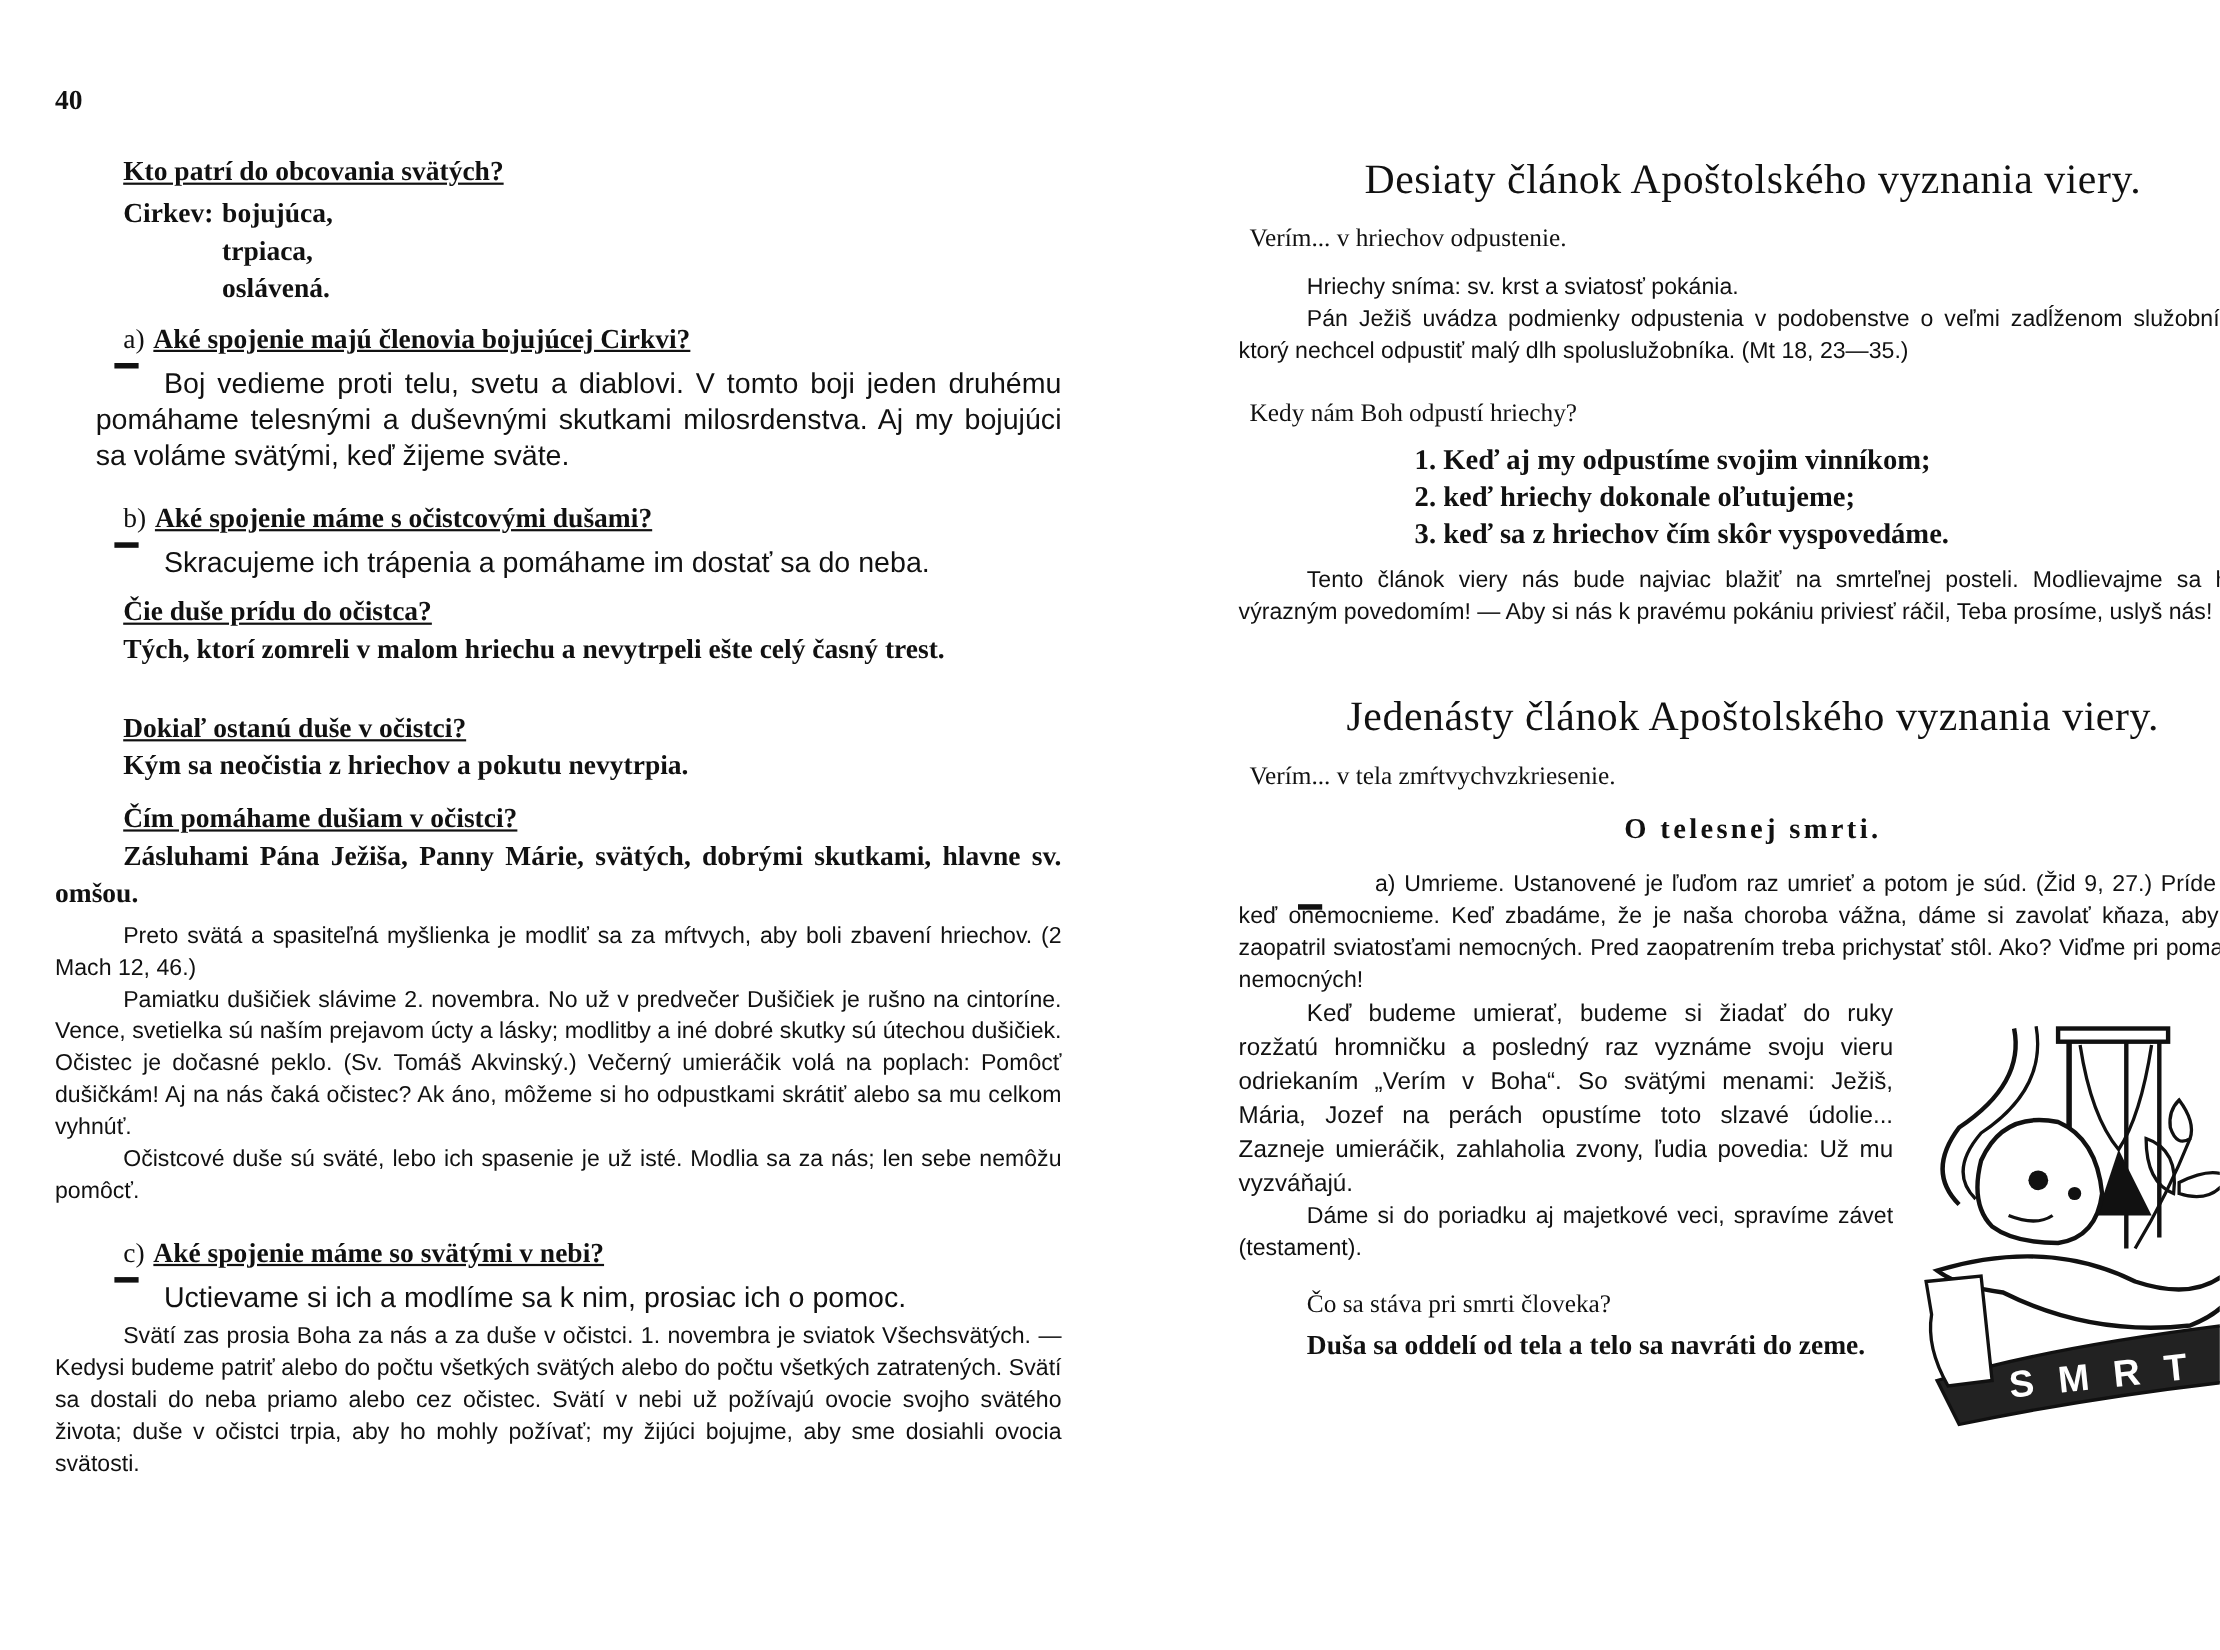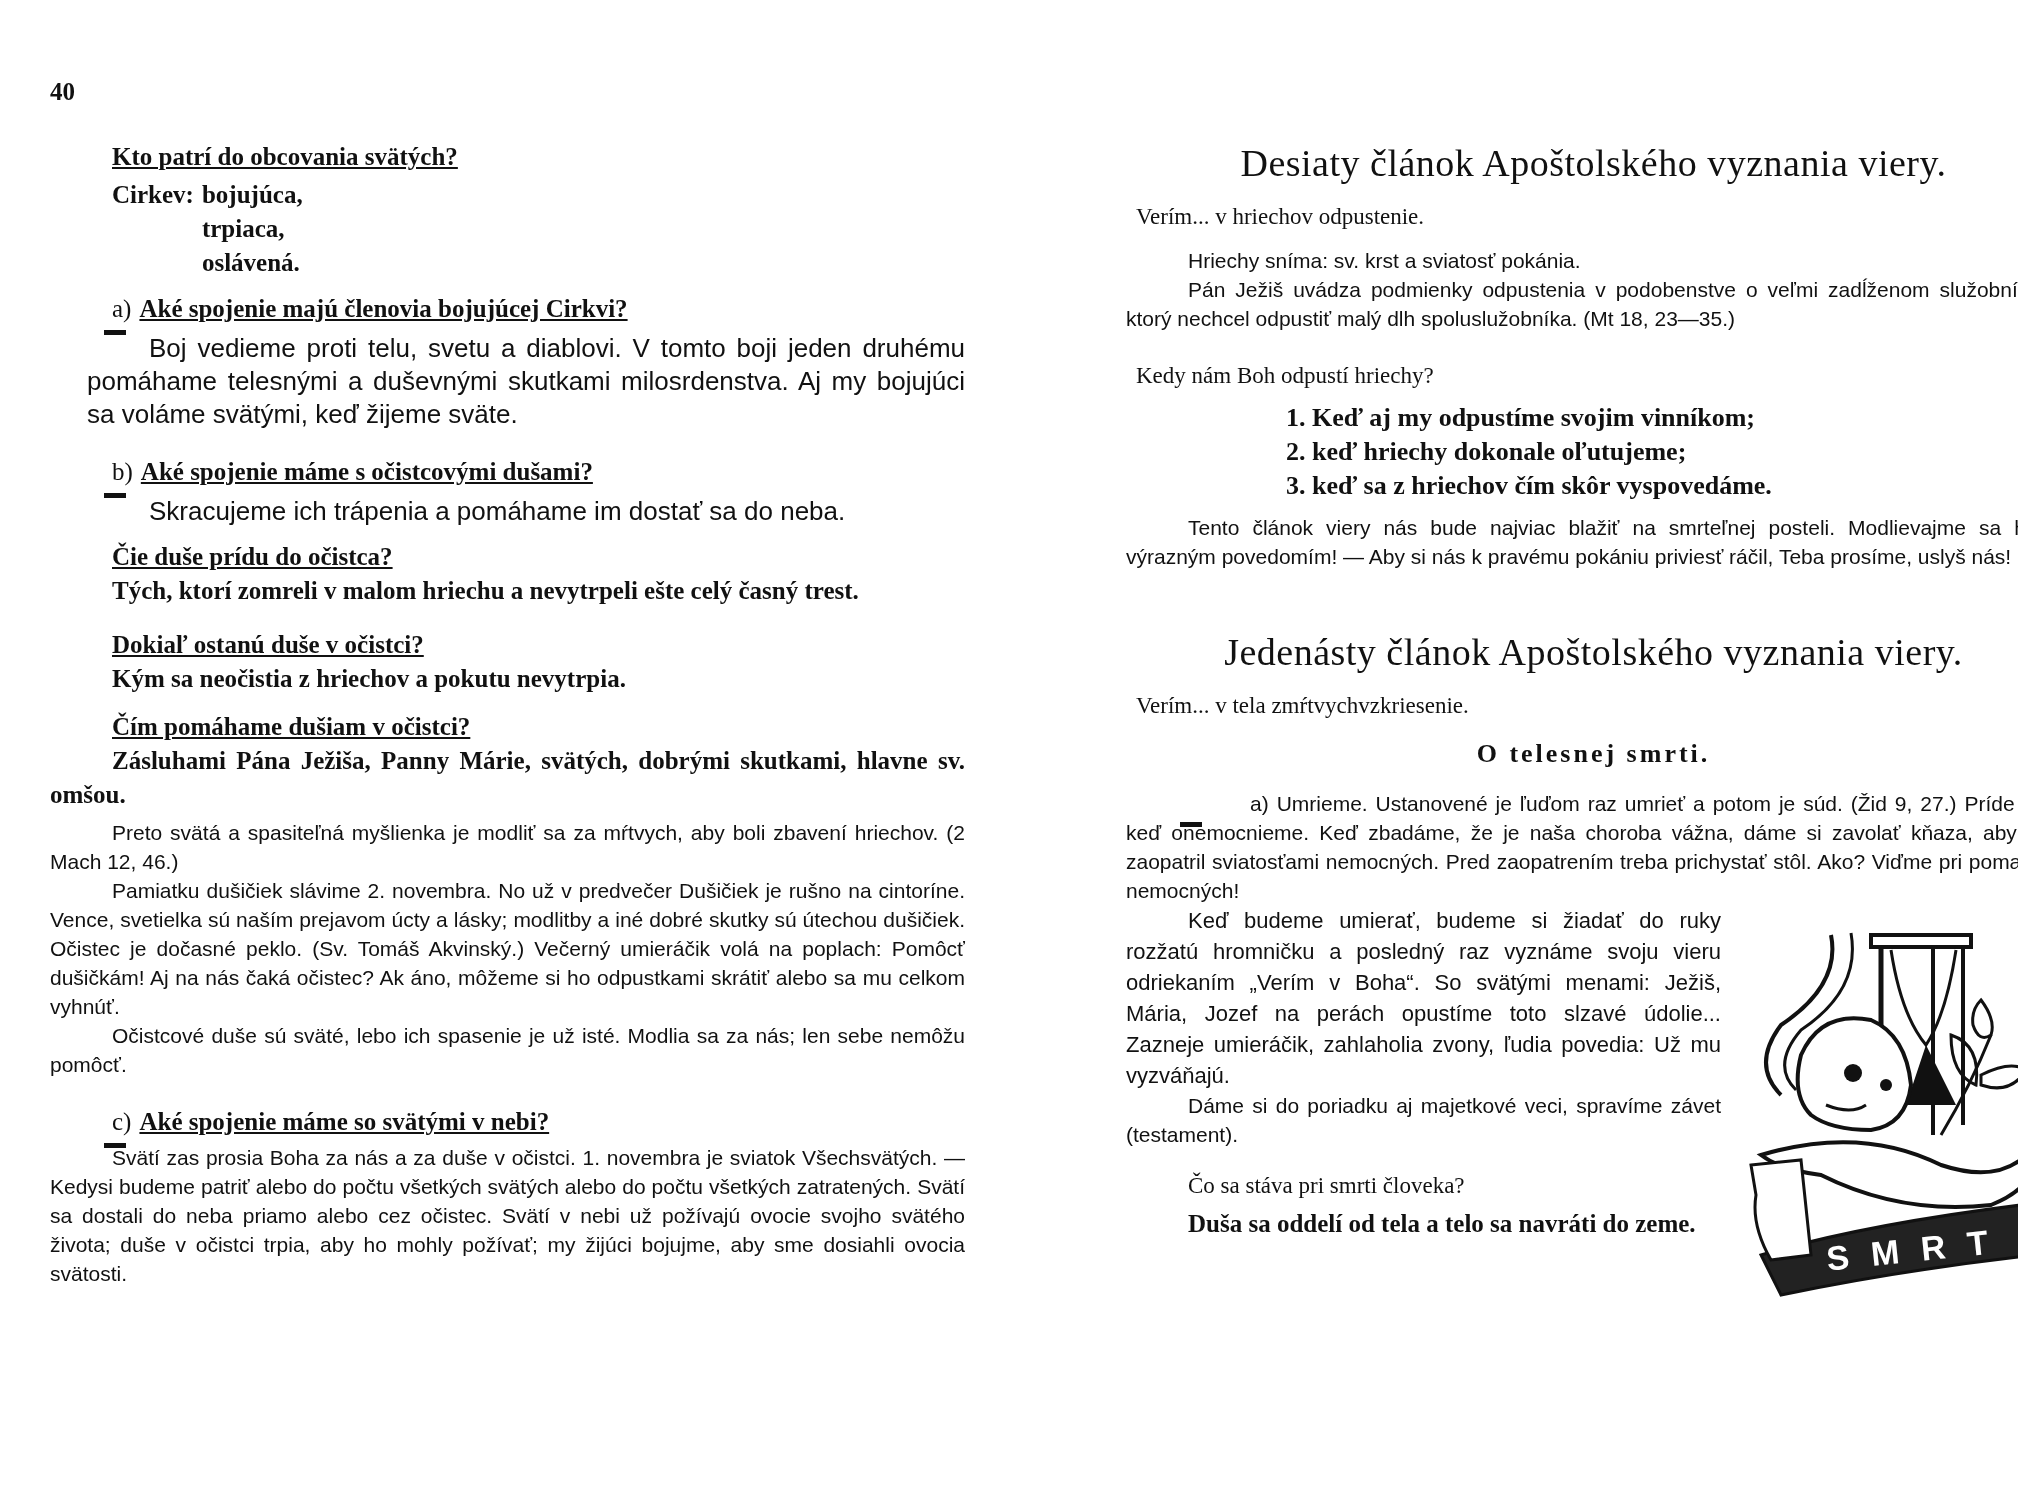--- a/index.html
+++ b/index.html
@@ -57,31 +57,32 @@
 
     <p class="q" style="margin-top:12px"><span class="marker">a)</span><span>Aké spojenie majú členovia bojujúcej Cirkvi?</span></p>
     <p class="body-lg indent" style="margin-top:6px">Boj vedieme proti telu, svetu a diablovi. V tomto boji jeden druhému pomáhame telesnými a duševnými skutkami milosrdenstva. Aj my bojujúci sa voláme svätými, keď žijeme sväte.</p>
 
     <p class="q" style="margin-top:24px"><span class="marker">b)</span><span>Aké spojenie máme s očistcovými dušami?</span></p>
     <p class="body-lg indent" style="margin-top:6px">Skracujeme ich trápenia a pomáhame im dostať sa do neba.</p>
 
     <p class="q" style="margin-top:12px">Čie duše prídu do očistca?</p>
     <p class="ans-bold">Tých, ktorí zomreli v malom hriechu a nevytrpeli ešte celý časný trest.</p>
 
-    <p class="q" style="margin-top:20px">Dokiaľ ostanú duše v očistci?</p>
+    <p class="q" style="margin-top:38px">Dokiaľ ostanú duše v očistci?</p>
     <p class="ans-bold">Kým sa neočistia z hriechov a pokutu nevytrpia.</p>
 
     <p class="q" style="margin-top:14px">Čím pomáhame dušiam v očistci?</p>
     <p class="ans-bold">Zásluhami Pána Ježiša, Panny Márie, svätých, dobrými skutkami, hlavne sv. omšou.</p>
 
     <p class="small" style="margin-top:6px">Preto svätá a spasiteľná myšlienka je modliť sa za mŕtvych, aby boli zbavení hriechov. (2 Mach 12, 46.)</p>
     <p class="small">Pamiatku dušičiek slávime 2. novembra. No už v predvečer Dušičiek je rušno na cintoríne. Vence, svetielka sú naším prejavom úcty a lásky; modlitby a iné dobré skutky sú útechou dušičiek. Očistec je dočasné peklo. (Sv. Tomáš Akvinský.) Večerný umieráčik volá na poplach: Pomôcť dušičkám! Aj na nás čaká očistec? Ak áno, môžeme si ho odpustkami skrátiť alebo sa mu celkom vyhnúť.</p>
     <p class="small">Očistcové duše sú sväté, lebo ich spasenie je už isté. Modlia sa za nás; len sebe nemôžu pomôcť.</p>
 
     <p class="q" style="margin-top:26px"><span class="marker">c)</span><span>Aké spojenie máme so svätými v nebi?</span></p>
+    <p class="body-lg indent" style="margin-top:6px">Uctievame si ich a modlíme sa k nim, prosiac ich o pomoc.</p>
     <p class="small" style="margin-top:4px">Svätí zas prosia Boha za nás a za duše v očistci. 1. novembra je sviatok Všechsvätých. — Kedysi budeme patriť alebo do počtu všetkých svätých alebo do počtu všetkých zatratených. Svätí sa dostali do neba priamo alebo cez očistec. Svätí v nebi už požívajú ovocie svojho svätého života; duše v očistci trpia, aby ho mohly požívať; my žijúci bojujme, aby sme dosiahli ovocia svätosti.</p>
   </div>
 </div>
 
 <div class="page" id="right-page">
   <div class="page-number">41</div>
   <div class="content">
     <p class="article-title">Desiaty článok Apoštolského vyznania viery.</p>
     <p class="credo" style="margin-top:14px">Verím... v hriechov odpustenie.</p>
     <p class="small" style="margin-top:12px">Hriechy sníma: sv. krst a sviatosť pokánia.</p>

